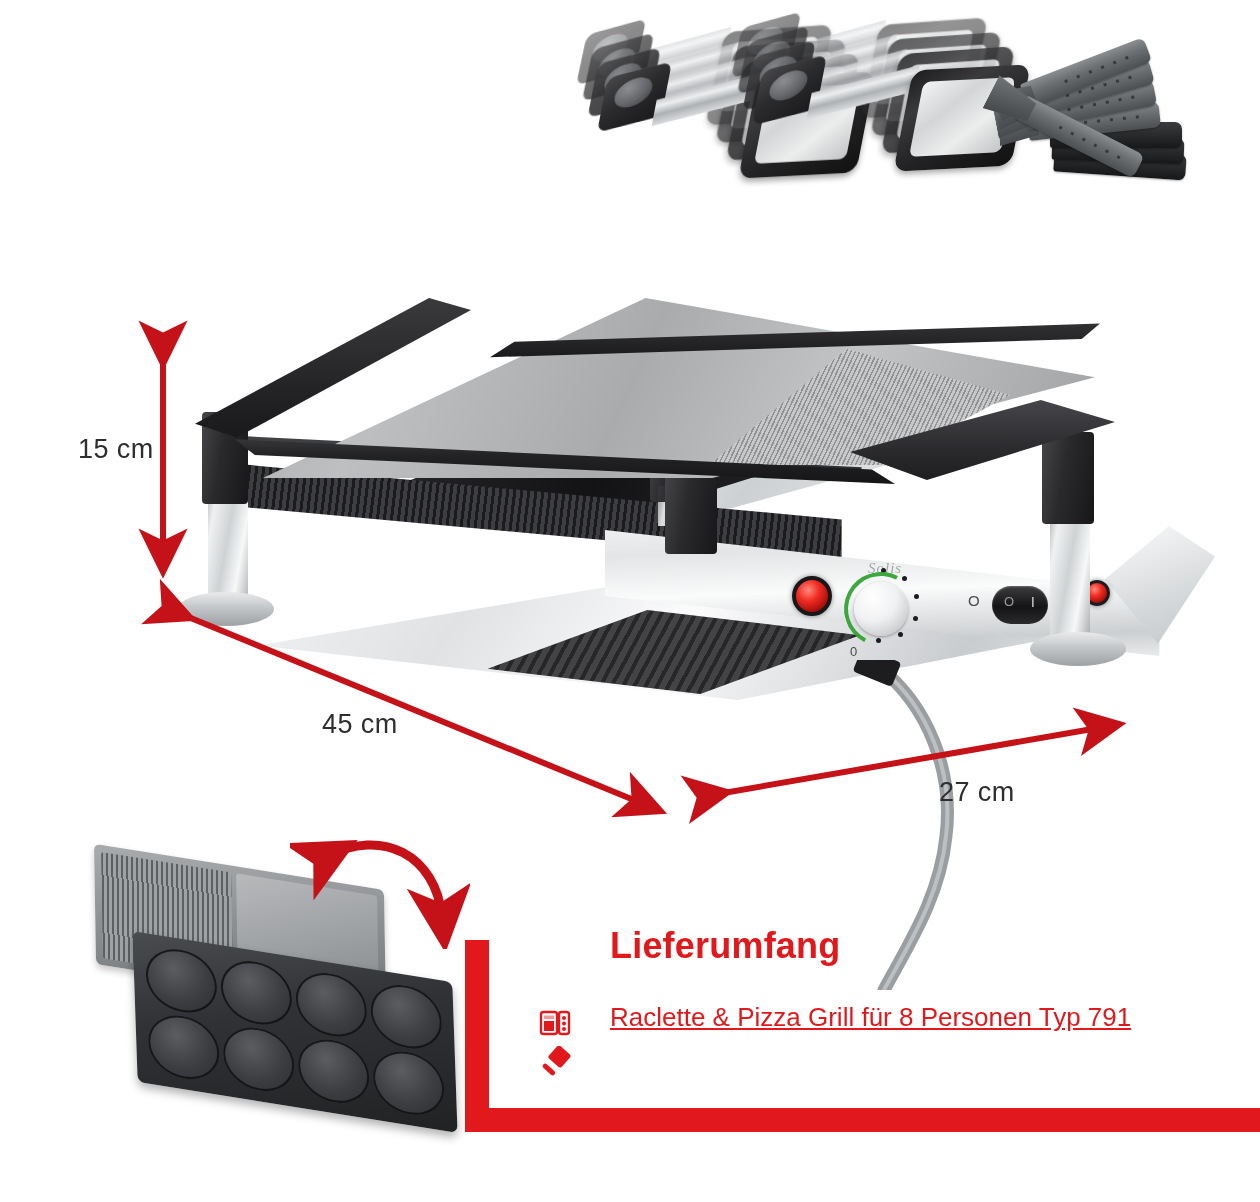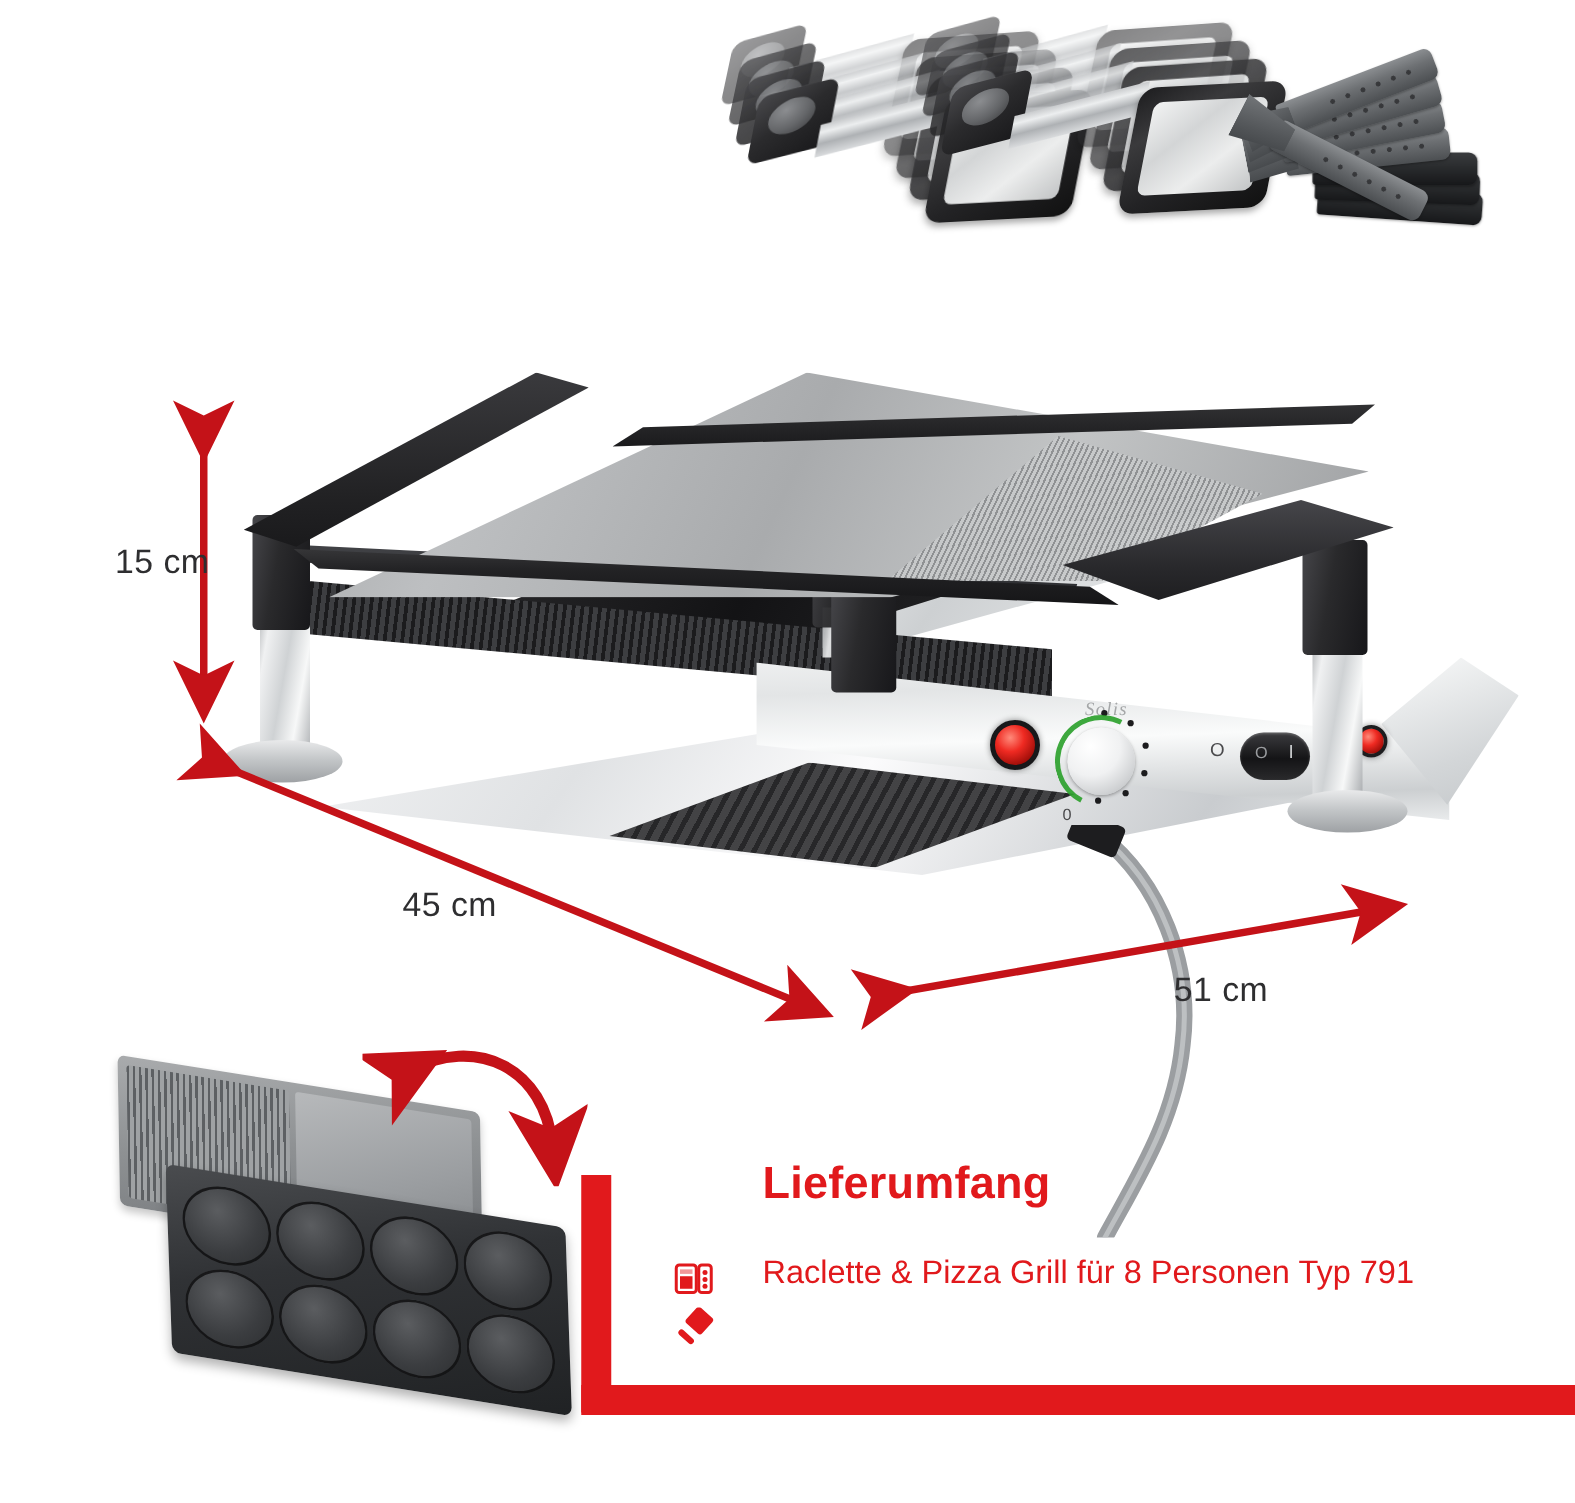--- a/index.html
+++ b/index.html
@@ -244,21 +244,21 @@
   }
 
   
   #lieferumfang{left:455px;top:930px;width:805px;height:272px;}
   .bracket-v{position:absolute;left:10px;top:10px;width:24px;height:190px;background:#e1191c;}
   .bracket-h{position:absolute;left:10px;top:178px;width:795px;height:24px;background:#e1191c;}
   .lf-title{
     position:absolute;left:155px;top:-5px;color:#e1191c;font-size:36px;font-weight:bold;
     letter-spacing:.2px;
   }
-  .lf-row{position:absolute;left:155px;color:#e1191c;font-size:26px;white-space:nowrap;}
+  .lf-row{position:absolute;left:155px;color:#e1191c;font-size:26px;white-space:nowrap;text-decoration:underline;}
   .lf-row b{font-weight:bold;}
   .lf-ico{position:absolute;left:83px;width:34px;height:34px;}
 </style>
 </head>
 <body>
 
 <div class="stage">
 
   <div class="abs" id="accessories">
 
@@ -404,23 +404,23 @@
       </marker>
     </defs>
 
     <line x1="163" y1="348" x2="163" y2="556" stroke="#c41218" stroke-width="6" marker-start="url(#ah)" marker-end="url(#ah)"></line>
 
     <line x1="176" y1="612" x2="646" y2="805" stroke="#c41218" stroke-width="6" marker-start="url(#ah)" marker-end="url(#ah)"></line>
 
     <line x1="712" y1="795" x2="1104" y2="727" stroke="#c41218" stroke-width="6" marker-start="url(#ah)" marker-end="url(#ah)"></line>
   </svg>
 
-  <div class="dimlabel" style="left:92px;top:434px;">15 cm</div>
+  <div class="dimlabel" style="left:78px;top:434px;">15 cm</div>
   <div class="dimlabel" style="left:322px;top:709px;">45 cm</div>
-  <div class="dimlabel" style="left:939px;top:777px;">51 cm</div>
+  <div class="dimlabel" style="left:939px;top:777px;">27 cm</div>
 
   <div class="abs" id="reversible">
 
     <div class="rplate-grill">
       <div class="ribs"></div>
       <div class="flat"></div>
     </div>
 
     <div class="rplate-pizza">
       <div class="circles">

